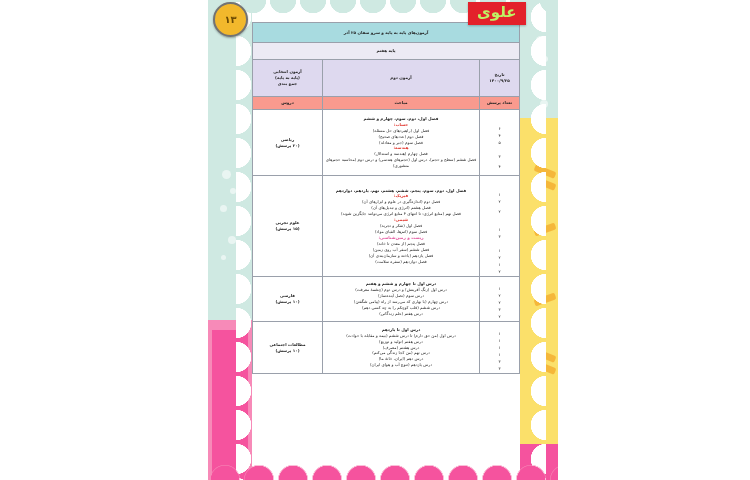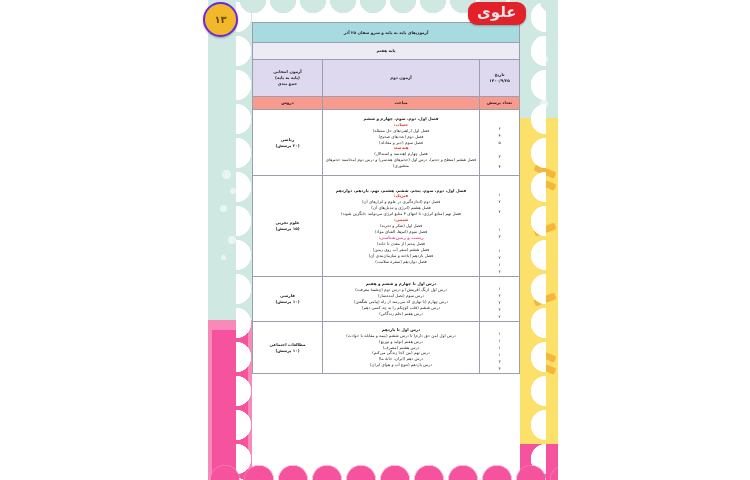--- a/index.html
+++ b/index.html
@@ -97,41 +97,41 @@
     opacity: .55;
   }
 
   
   #brand {
     position: absolute;
     top: 2px;
     left: 468px;
     z-index: 40;
     background: #e3212b;
-    color: #e5e5e5;
+    color: #bef264;
     font-size: 15px;
     font-weight: bold;
     line-height: 1;
     padding: 3px 9px 5px 9px;
-    border-radius: 9px;
+    border-radius: 0;
     letter-spacing: 1px;
     box-shadow: 0 1px 2px rgba(0,0,0,.25);
   }
 
   
   #page-badge {
     position: absolute;
     top: 2px;
-    left: 203px;
+    left: 213px;
     z-index: 40;
     width: 31px;
     height: 31px;
     border-radius: 50%;
     background: #f2b82c;
-    border: 2px solid #6d28d9;
+    border: 2px solid #737373;
     color: #6b4a04;
     font-size: 10px;
     font-weight: bold;
     display: flex;
     align-items: center;
     justify-content: center;
     box-shadow: 0 1px 2px rgba(0,0,0,.3);
   }
 
   

